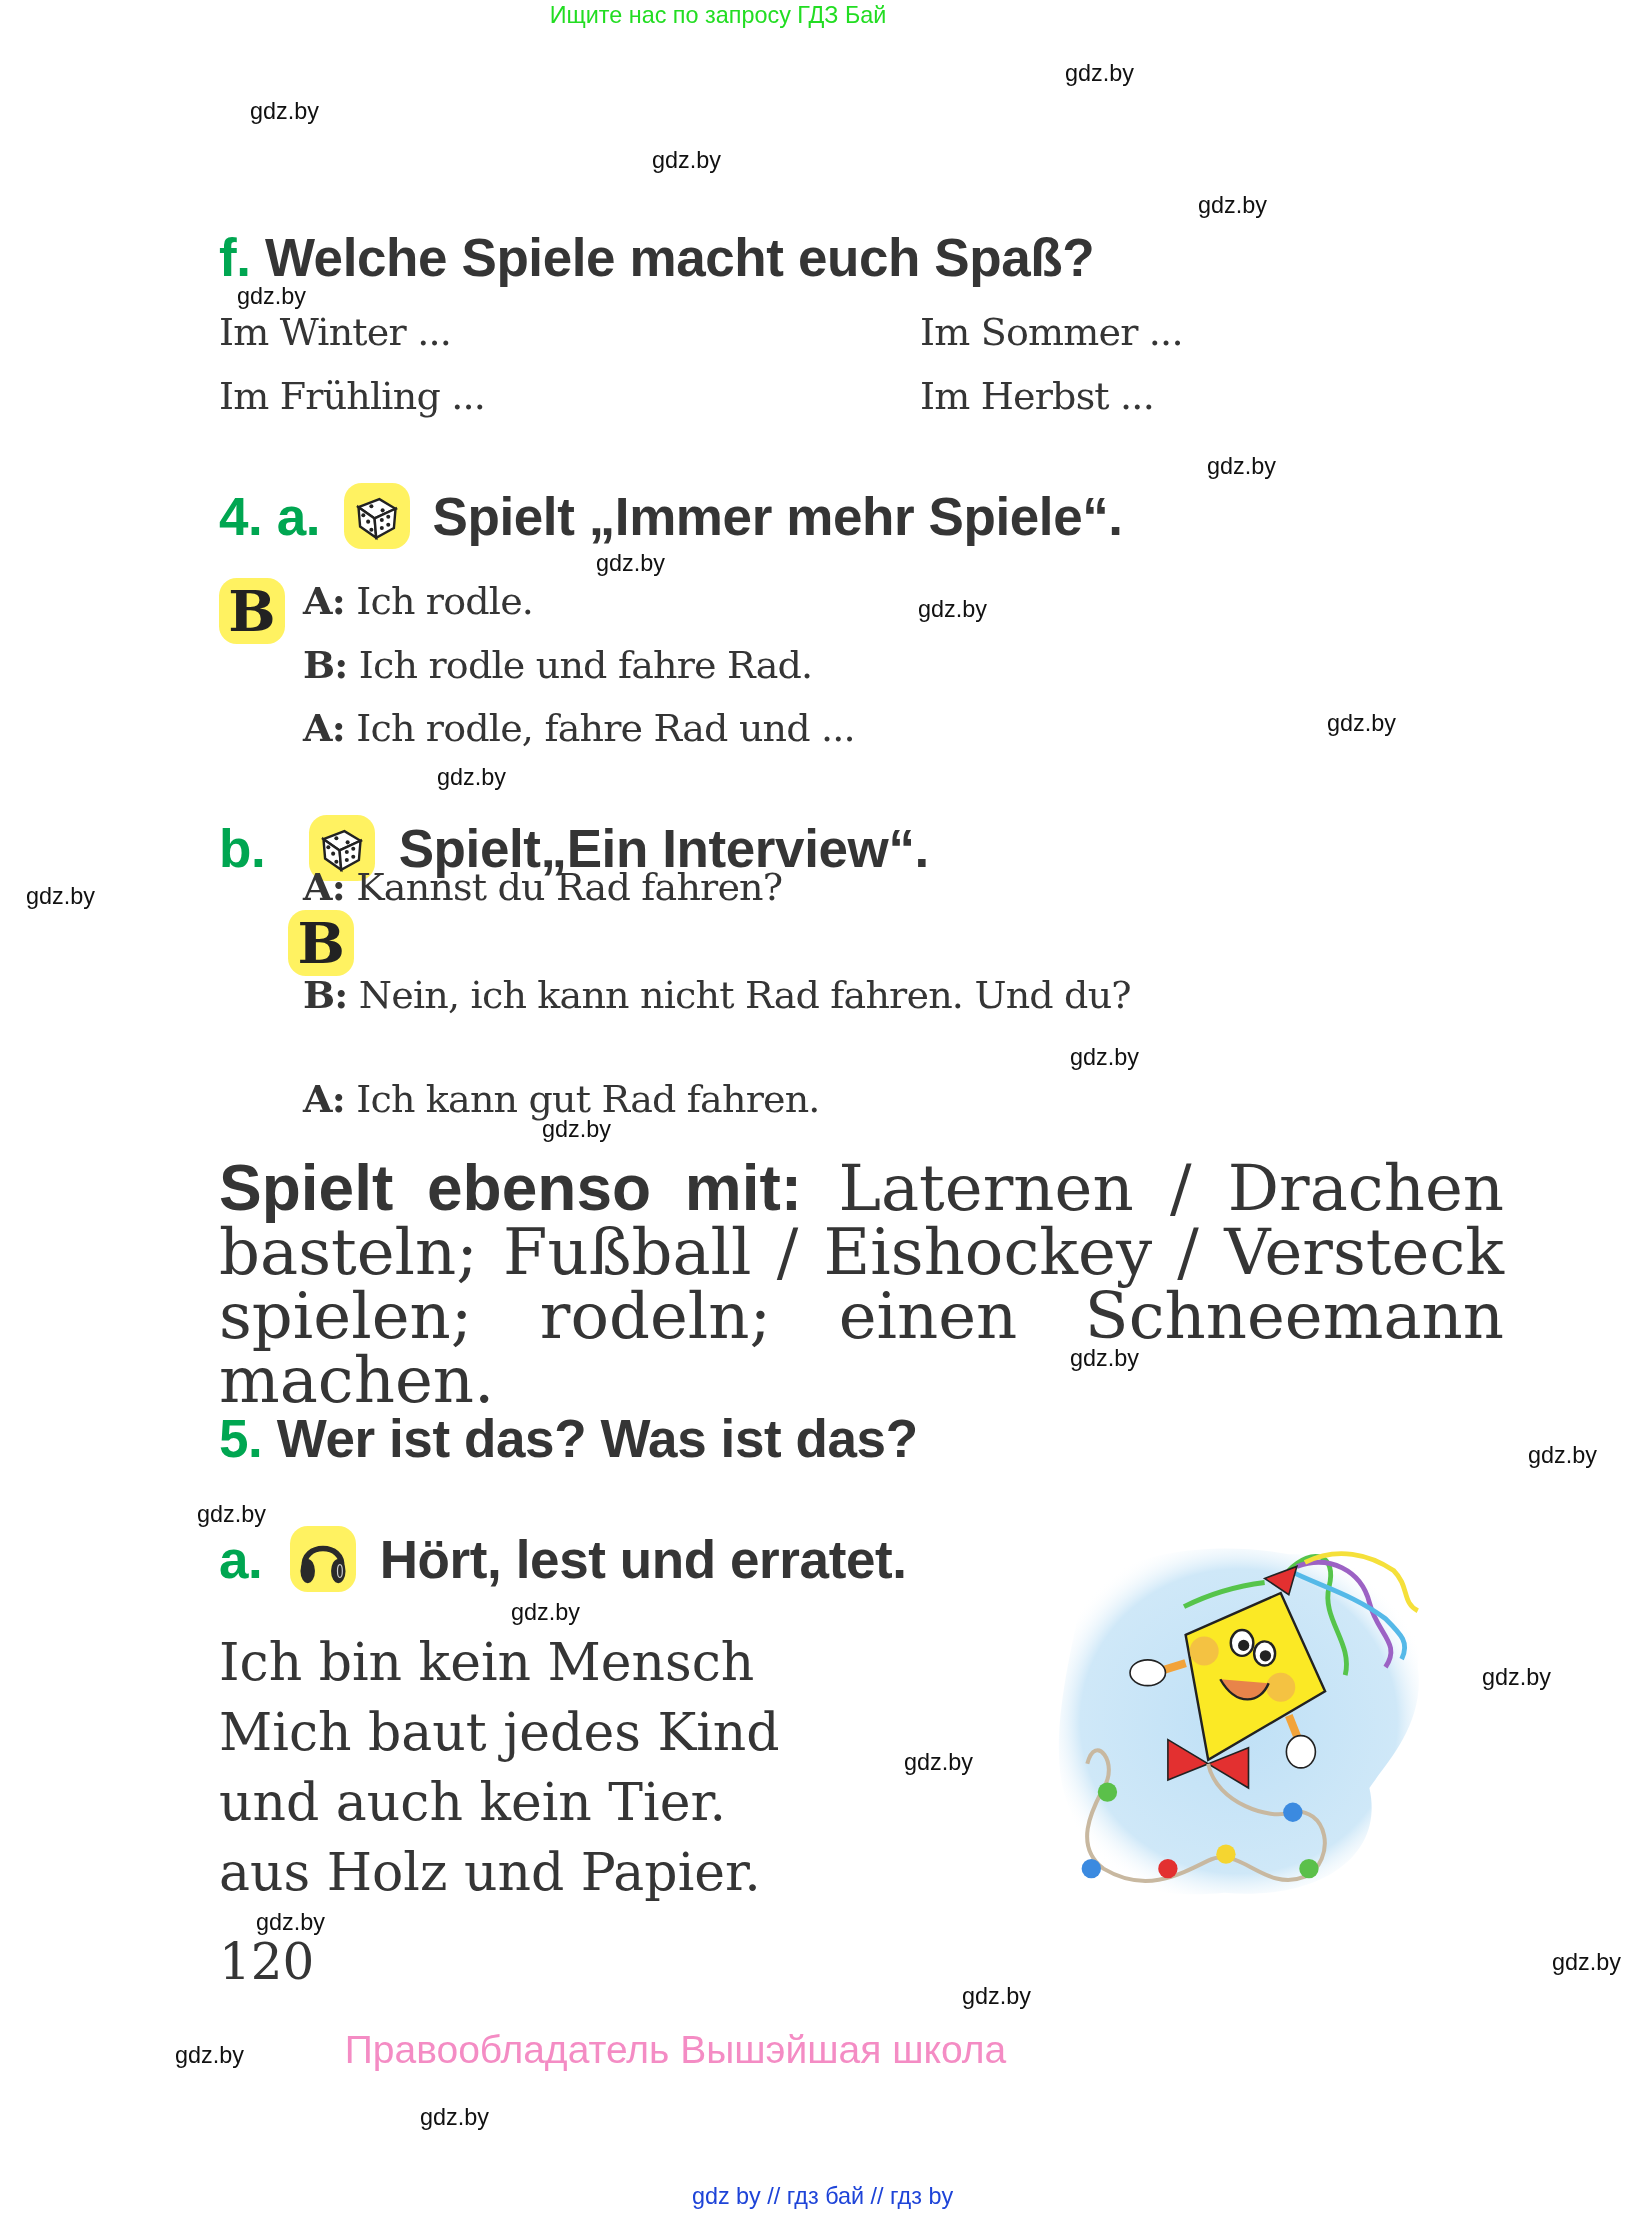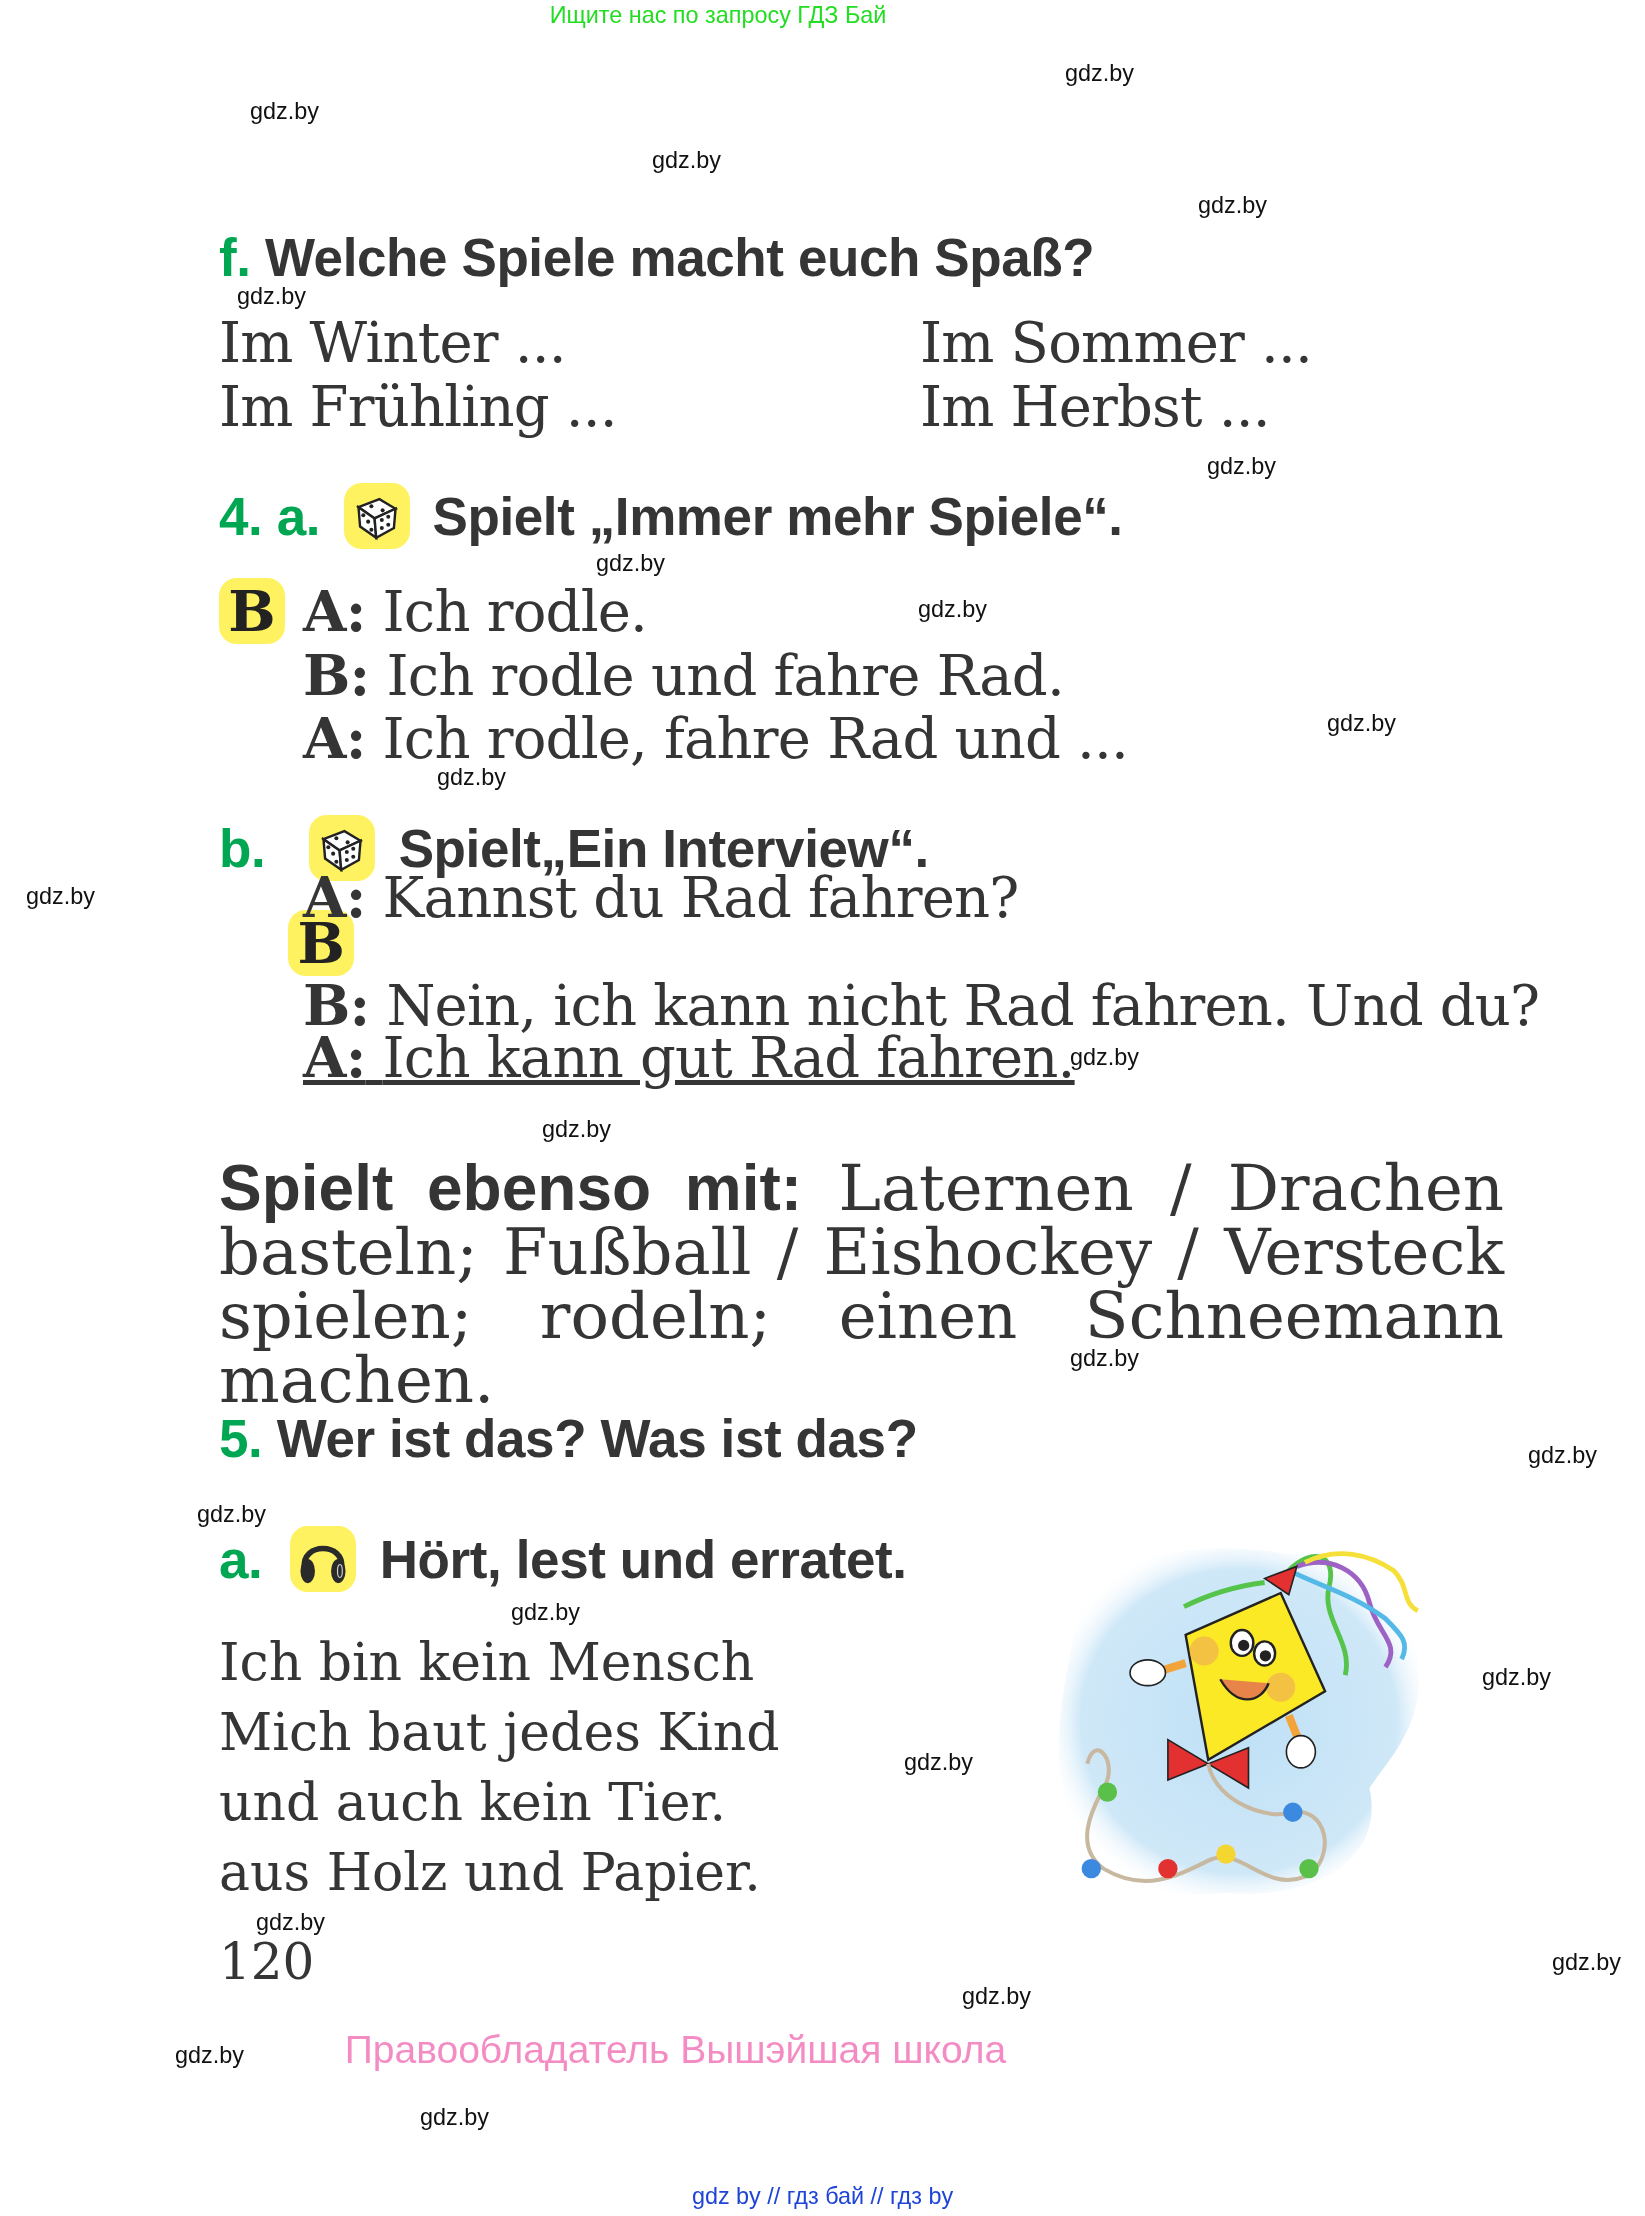--- a/index.html
+++ b/index.html
@@ -3,21 +3,21 @@
 <meta charset="utf-8">
 <style>
   html, body { margin:0; padding:0; background:#ffffff; }
   body { width:1645px; height:2216px; position:relative; overflow:hidden; }
   .abs { position:absolute; white-space:nowrap; }
   .top-banner { font-family:"Liberation Sans", sans-serif; font-size:23.4px; color:#22dd22; left:0; width:1436px; text-align:center; top:1.6px; }
   .wm { font-family:"Liberation Sans", sans-serif; font-size:23.4px; color:#111111; }
   .num { color:#00a651; }
   .heading { font-family:"Liberation Sans", sans-serif; font-weight:bold; font-size:53px; color:#353535; letter-spacing:-0.4px; }
   .serif { font-family:"DejaVu Serif", serif; color:#353535; }
-  .body-lg { font-size:56px; letter-spacing:-0.8px; }
+  .body-lg { font-size:38px; letter-spacing:-0.8px; }
   .speaker { font-weight:bold; }
   .icon-box { display:inline-block; background:#fff261; border-radius:17.7px; vertical-align:middle; position:relative; }
   .b-badge { font-family:"DejaVu Serif", serif; font-weight:bold; color:#222; text-align:center; }
   .para { font-family:"DejaVu Serif", serif; color:#353535; font-size:64px; line-height:64px; width:1285px; text-align:justify; white-space:normal; }
   .para .bold { font-family:"Liberation Sans", sans-serif; font-weight:bold; }
   .riddle { font-family:"DejaVu Serif", serif; color:#353535; font-size:52px; line-height:70px; }
   .copyright { font-family:"Liberation Sans", sans-serif; font-size:39px; color:#f48cc4; left:0; width:1351px; text-align:center; top:2028px; }
   .footer-links { font-family:"Liberation Sans", sans-serif; font-size:23.4px; color:#1e44d8; left:0; width:1645px; text-align:center; top:2183px; }
   .kite { left:1047px; top:1522px; width:403px; height:387px; }
 </style>
@@ -127,21 +127,21 @@
 
 <div class="abs icon-box b-badge" style="left:219px; top:910px; width:66px; height:66px; font-size:56px; line-height:66px;">B</div>
 <div class="abs serif body-lg" style="left:303px; top:864px;">
   <span class="speaker">A:</span>
   <span>Kannst du Rad fahren?</span>
 </div>
 <div class="abs serif body-lg" style="left:303px; top:972px;">
   <span class="speaker">B:</span>
   <span>Nein, ich kann nicht Rad fahren. Und du?</span>
 </div>
-<div class="abs serif body-lg" style="left:303px; top:1024px;text-decoration:underline;">
+<div class="abs serif body-lg" style="left:303px; top:1076px;">
   <span class="speaker">A:</span>
   <span>Ich kann gut Rad fahren.</span>
 </div>
 
 <div class="abs para" style="left:219px; top:1156px;">
   <span class="bold">Spielt ebenso mit:</span>
   <span>Laternen / Drachen basteln; Fußball / Eishockey / Versteck spielen; rodeln; einen Schneemann machen.</span>
 </div>
 
 

